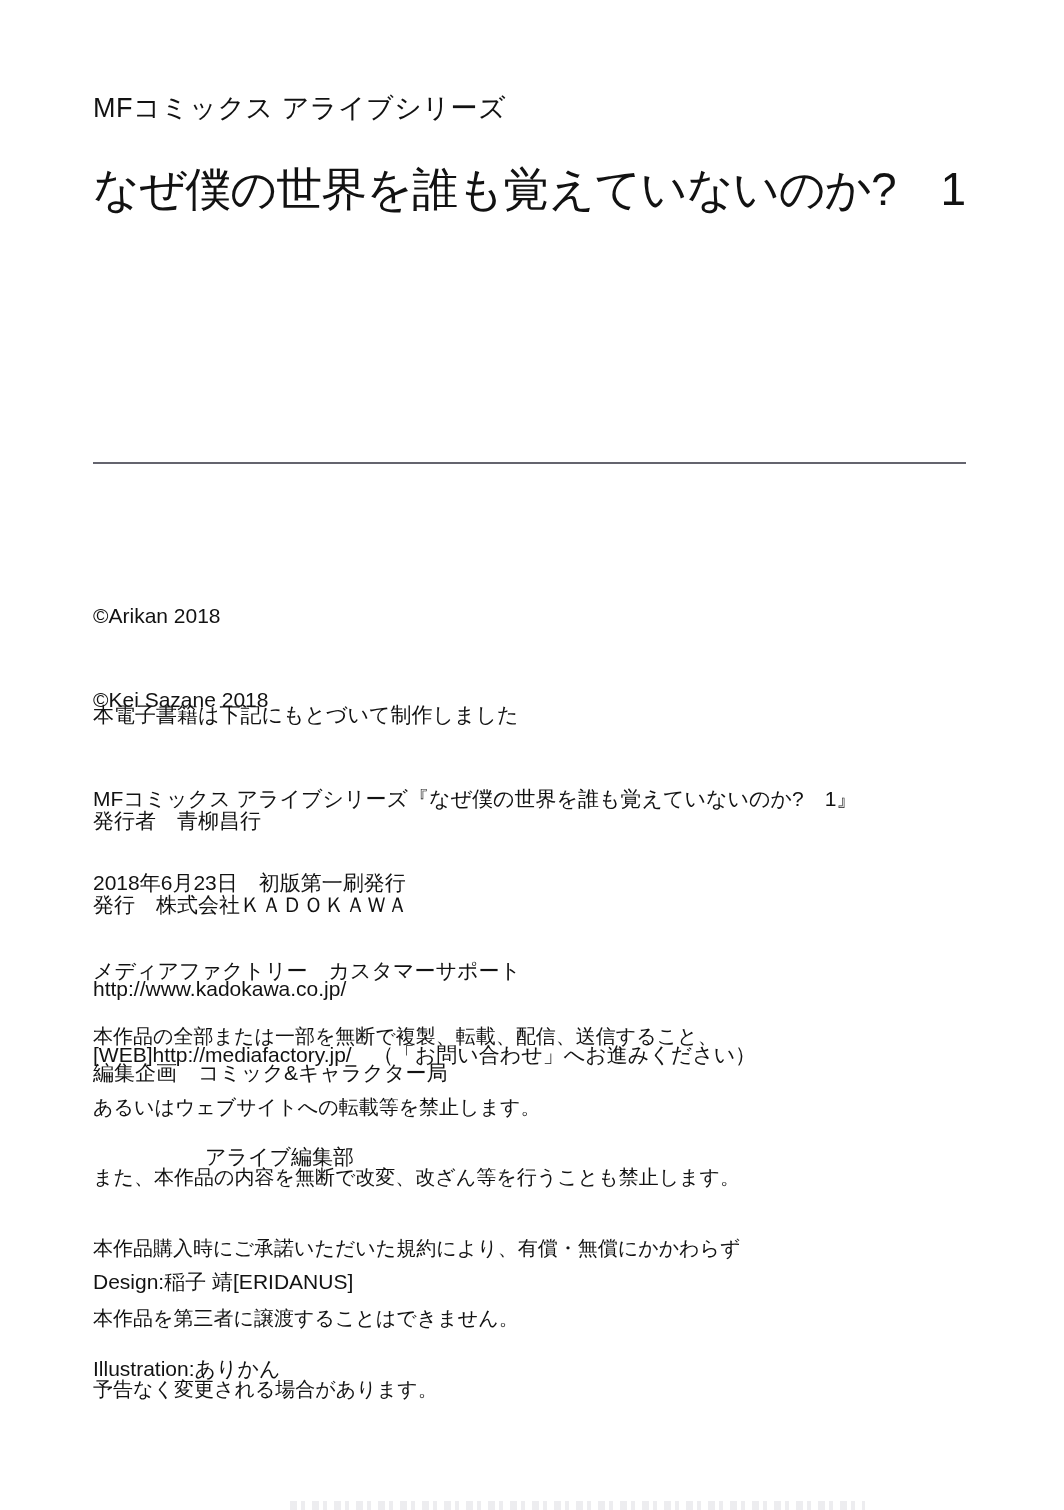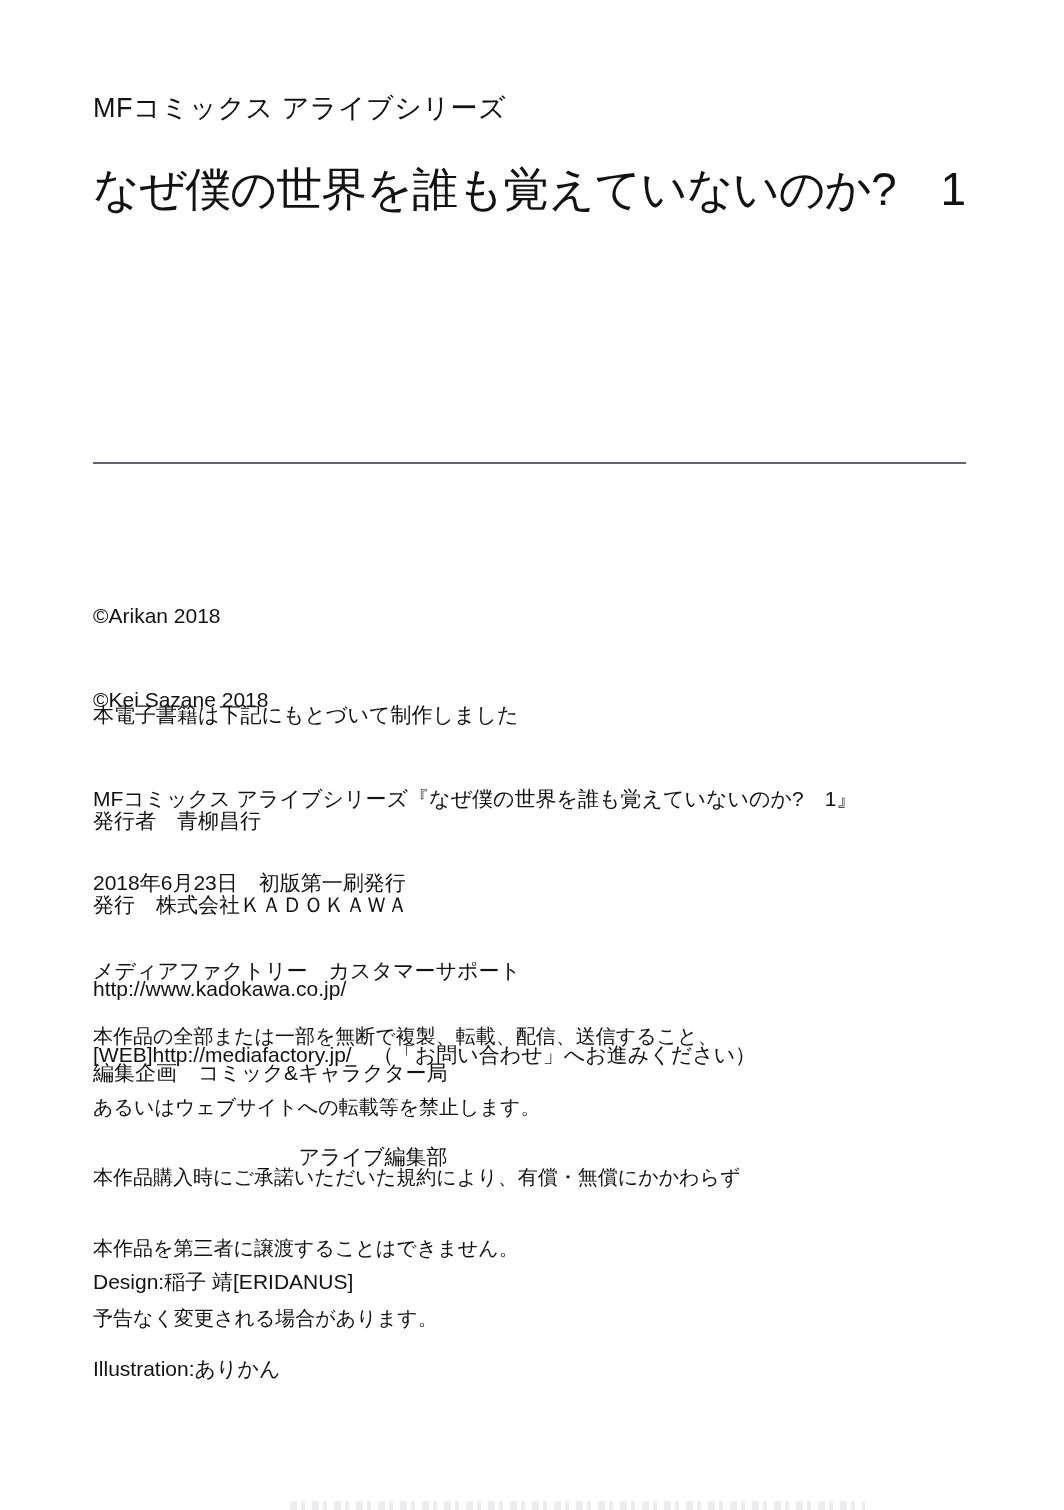--- a/index.html
+++ b/index.html
@@ -53,21 +53,21 @@
   .body-block {
     font-size: 21px;
     line-height: 28px;
     font-weight: 400;
     white-space: pre;
   }
   .date-block { top: 498px; }
   .copyright-block { top: 546px; }
   .ebook-block { top: 645px; }
   .publisher-block { top: 751px; }
-  .indent-line { padding-left: 112px; text-align: right; }
+  .indent-line { padding-left: 112px; }
   .support-block { top: 901px; }
 
   .legal-block {
     top: 978px;
     font-size: 20px;
     line-height: 23.5px;
     font-weight: 400;
     white-space: pre;
   }
   .bottom-credits {
@@ -127,20 +127,21 @@
   </div>
 
   <div class="abs body-block support-block">
     <div>メディアファクトリー　カスタマーサポート</div>
     <div>[WEB]http://mediafactory.jp/　（「お問い合わせ」へお進みください）</div>
   </div>
 
   <div class="abs legal-block">
     <div>本作品の全部または一部を無断で複製、転載、配信、送信すること、</div>
     <div>あるいはウェブサイトへの転載等を禁止します。</div>
+    <div>また、本作品の内容を無断で改変、改ざん等を行うことも禁止します。</div>
     <div>本作品購入時にご承諾いただいた規約により、有償・無償にかかわらず</div>
     <div>本作品を第三者に譲渡することはできません。</div>
     <div>予告なく変更される場合があります。</div>
     
     
   </div>
 
   <div class="abs body-block bottom-credits">
     <div>Design:稲子 靖[ERIDANUS]</div>
     <div>Illustration:ありかん</div>

